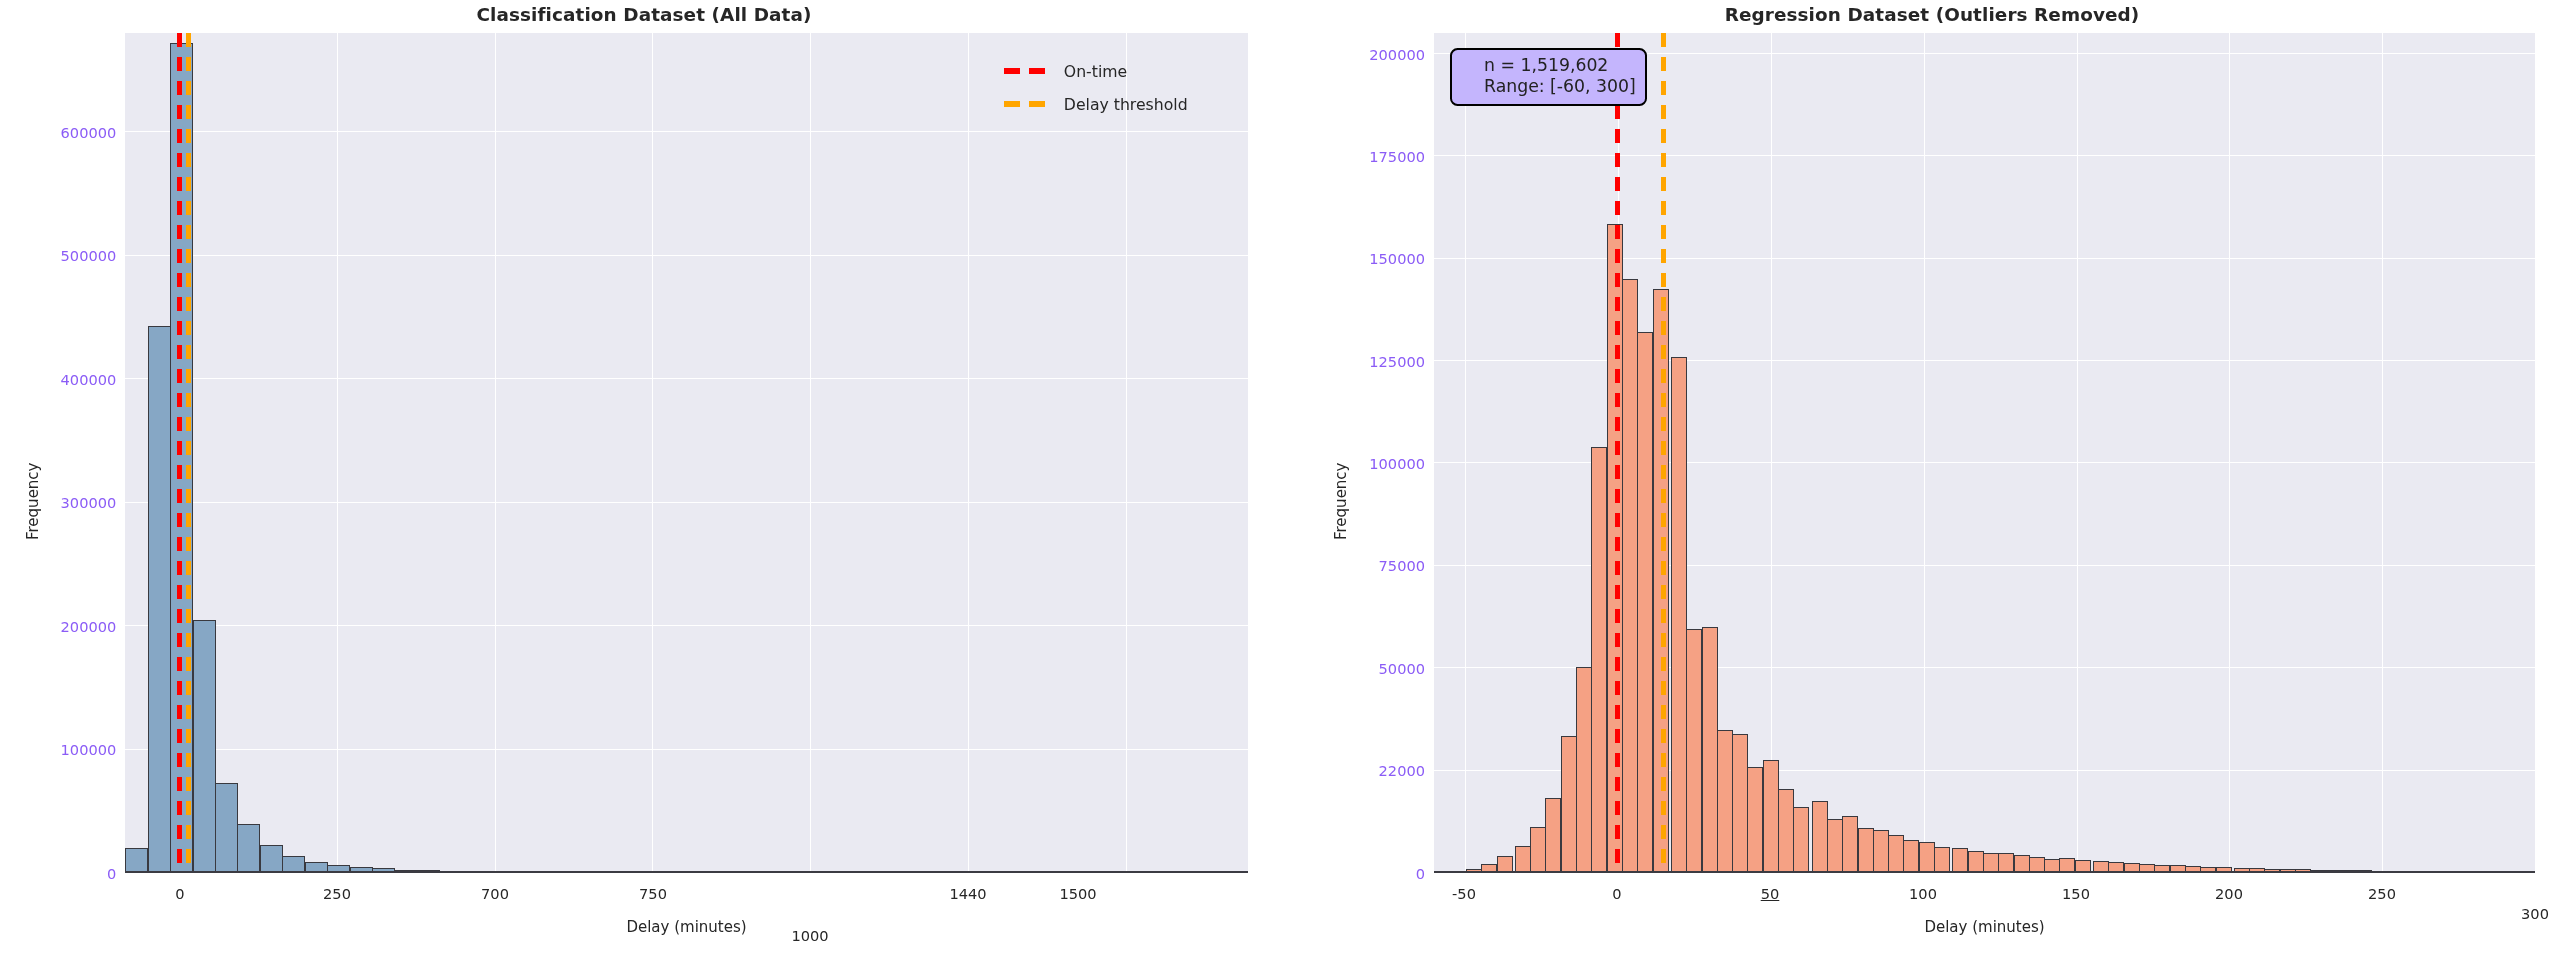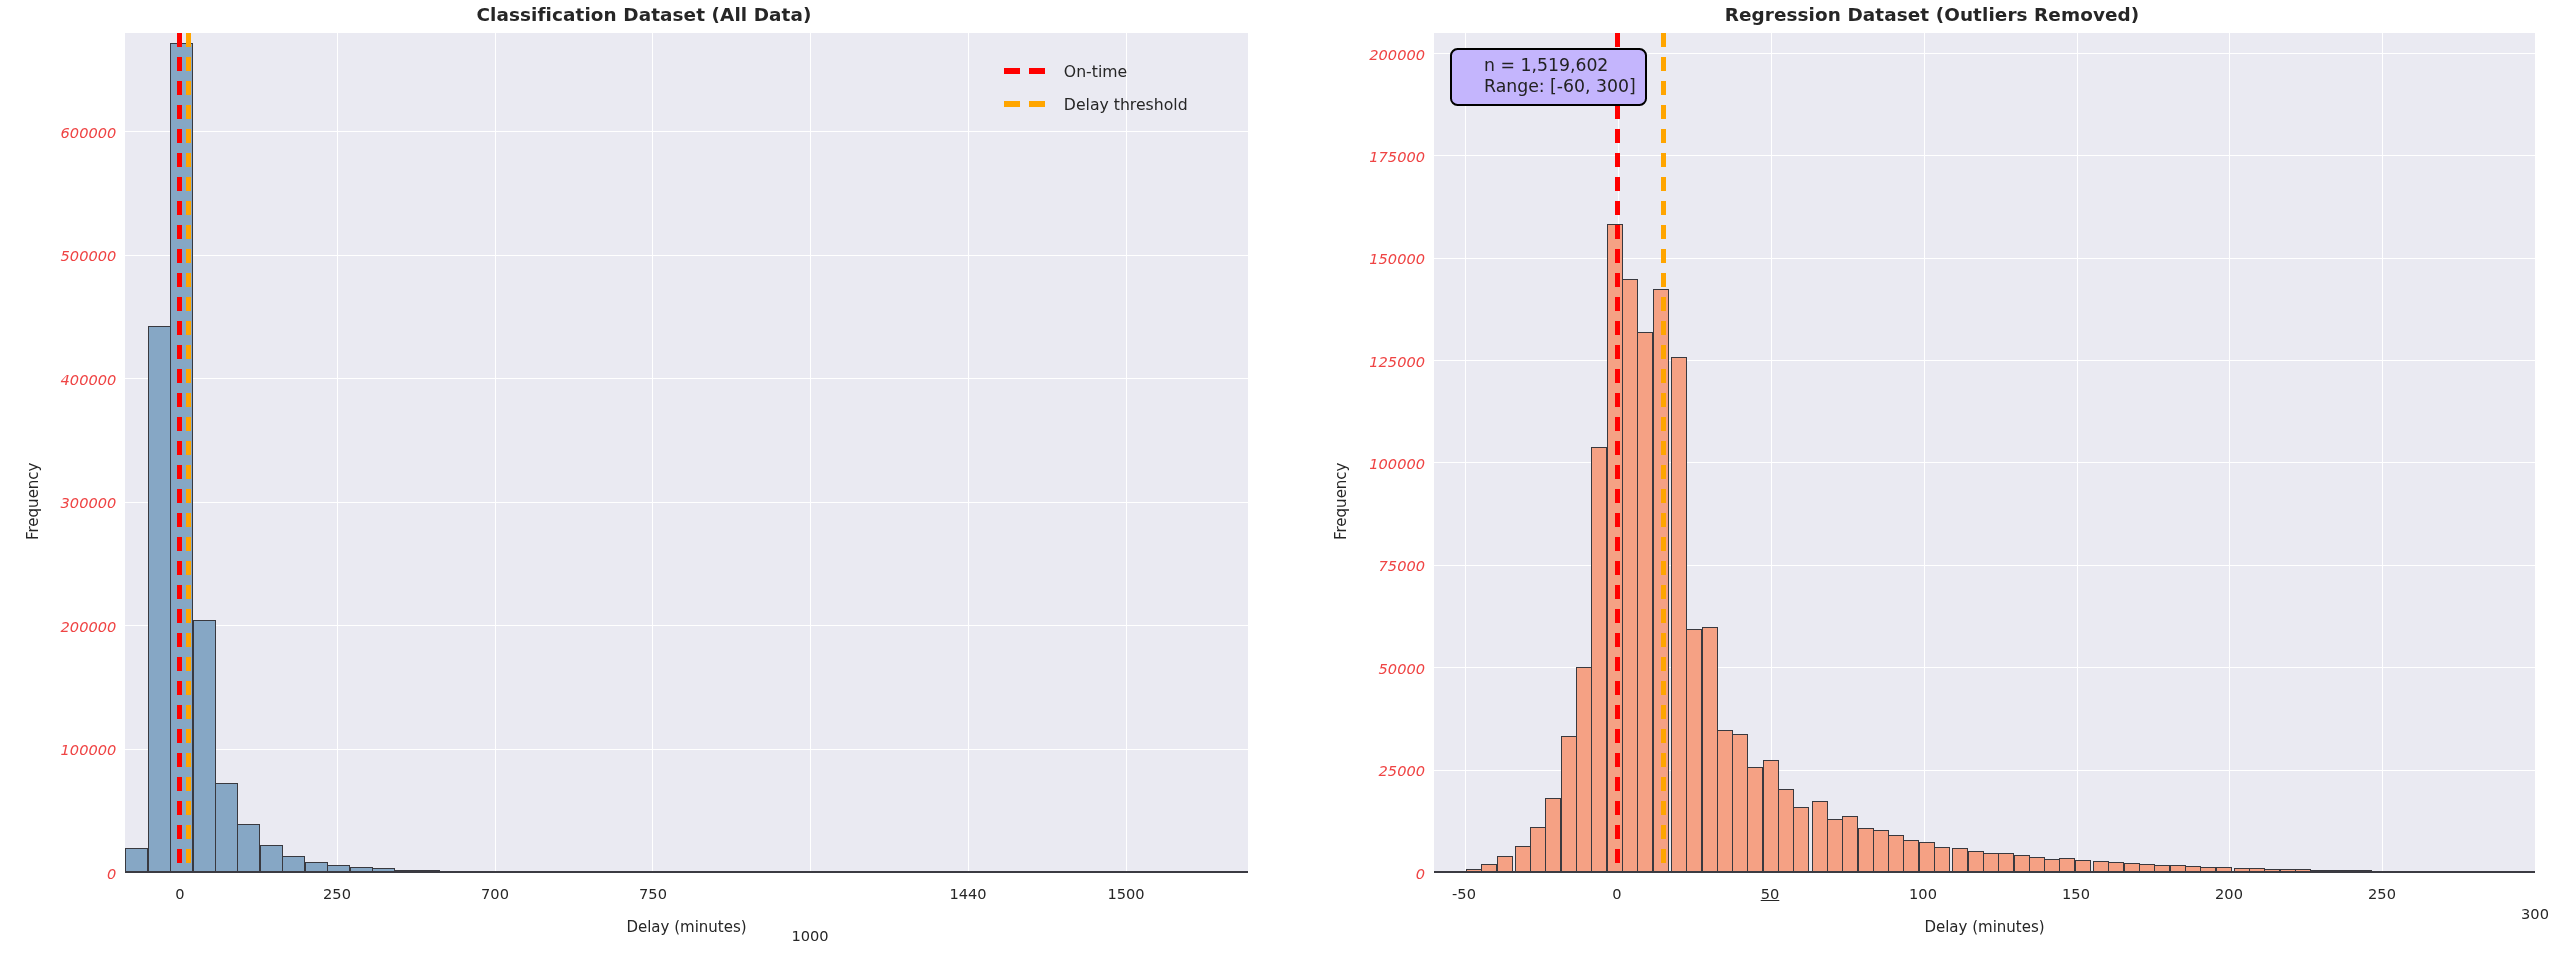--- a/index.html
+++ b/index.html
@@ -89,24 +89,23 @@
   .vline.orange {
     background: repeating-linear-gradient(to bottom,
       #ffa500 0px, #ffa500 14px, rgba(0,0,0,0) 14px, rgba(0,0,0,0) 24px);
   }
 
   .ytick-label {
     position: absolute;
     right: 0;
     text-align: center;
     font-size: 14.6px;
-    color: #ef4444;
+    color: #8b5cf6;
     transform: translateY(-50%);
     white-space: nowrap;
-    font-style: italic;
   }
   .ytick-wrap { position: absolute; top: 33px; height: 840px; width: 113px; }
   #yticks-left  { left: 4.3px;   width: 112px; }
   #yticks-right { left: 23px;  width: 114px; }
 
   .xtick-label {
     position: absolute;
     top: 885px;
     font-size: 14.6px;
     color: #262626;
@@ -276,21 +275,21 @@
         <div class="ytick-label" style="top: 222px;">500000</div>
         <div class="ytick-label" style="top: 99px;">600000</div>
       </div>
     <div id="xticks-left">
         <div class="xtick-label" style="left: 180px;">0</div>
         <div class="xtick-label" style="left: 337px;">250</div>
         <div class="xtick-label" style="left: 495px;">700</div>
         <div class="xtick-label" style="left: 653px;">750</div>
         <div class="xtick-label" style="left: 810px; margin-top: 42px;">1000</div>
         <div class="xtick-label" style="left: 968px;">1440</div>
-        <div class="xtick-label" style="left: 1126px;">1500</div>
+        <div class="xtick-label" style="left: 1078px;">1500</div>
       </div>
 
     <div class="axis-xlabel" id="xlabel-left">Delay (minutes)</div>
     <div class="axis-ylabel" id="ylabel-left">Frequency</div>
 
 
     <div class="legend" id="legend-left">
       <div class="legend-row">
         <span class="legend-swatch red"></span>
         <span class="legend-text">On-time</span>
@@ -400,21 +399,21 @@
         </div>
       <div class="vlines" id="vlines-right">
           <div class="vline red" style="left: 181px;"></div>
           <div class="vline orange" style="left: 227px;"></div>
         </div>
       <div class="axis-spine bottom"></div>
     </div>
 
     <div class="ytick-wrap" id="yticks-right">
         <div class="ytick-label" style="top: 840px;">0</div>
-        <div class="ytick-label" style="top: 737px;">25000</div>
+        <div class="ytick-label" style="top: 737px;">22000</div>
         <div class="ytick-label" style="top: 635px;">50000</div>
         <div class="ytick-label" style="top: 532px;">75000</div>
         <div class="ytick-label" style="top: 430px;">100000</div>
         <div class="ytick-label" style="top: 328px;">125000</div>
         <div class="ytick-label" style="top: 225px;">150000</div>
         <div class="ytick-label" style="top: 123px;">175000</div>
         <div class="ytick-label" style="top: 20.5px;">200000</div>
       </div>
     <div id="xticks-right">
         <div class="xtick-label" style="left: 176px;">-50</div>

